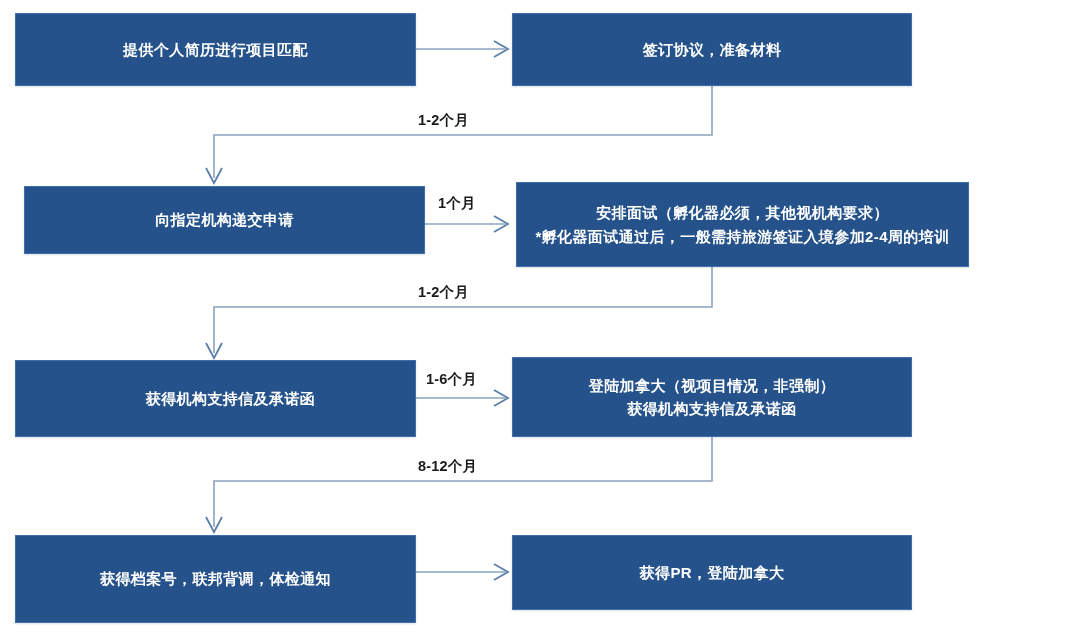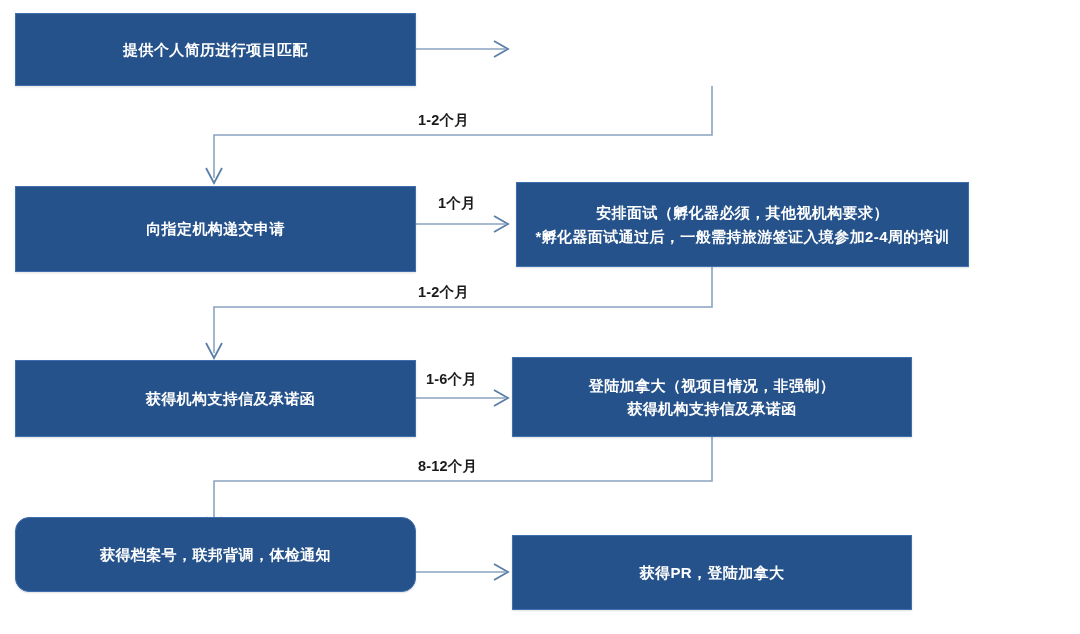--- a/index.html
+++ b/index.html
@@ -97,22 +97,27 @@
     <line x1="416" y1="572" x2="505" y2="572"></line>
     <polyline class="head" points="494,564 508,572 494,580"></polyline>
   </svg>
 
   <div class="node" style="left:15px; top:13px; width:401px; height:73px;">
     <span class="lines">
       <span>提供个人简历进行项目匹配</span>
     </span>
   </div>
 
+  <div class="node" style="left:512px; top:13px; width:400px; height:73px;">
+    <span class="lines">
+      <span>签订协议，准备材料</span>
+    </span>
+  </div>
 
-  <div class="node" style="left:15px; top:186px; width:401px; height:86px;">
+  <div class="node" style="left:24px; top:186px; width:401px; height:68px;">
     <span class="lines">
       <span>向指定机构递交申请</span>
     </span>
   </div>
 
   <div class="node" style="left:516px; top:182px; width:453px; height:85px;">
     <span class="lines">
       <span>安排面试（孵化器必须，其他视机构要求）</span>
       <span>*孵化器面试通过后，一般需持旅游签证入境参加2-4周的培训</span>
     </span>
@@ -124,21 +129,21 @@
     </span>
   </div>
 
   <div class="node" style="left:512px; top:357px; width:400px; height:80px;">
     <span class="lines">
       <span>登陆加拿大（视项目情况，非强制）</span>
       <span>获得机构支持信及承诺函</span>
     </span>
   </div>
 
-  <div class="node" style="left:15px; top:517px; width:401px; height:75px;border-radius:14px;">
+  <div class="node" style="left:15px; top:535px; width:401px; height:88px;">
     <span class="lines">
       <span>获得档案号，联邦背调，体检通知</span>
     </span>
   </div>
 
   <div class="node" style="left:512px; top:535px; width:400px; height:75px;justify-content:center;">
     <span class="lines">
       <span>获得PR，登陆加拿大</span>
     </span>
   </div>

